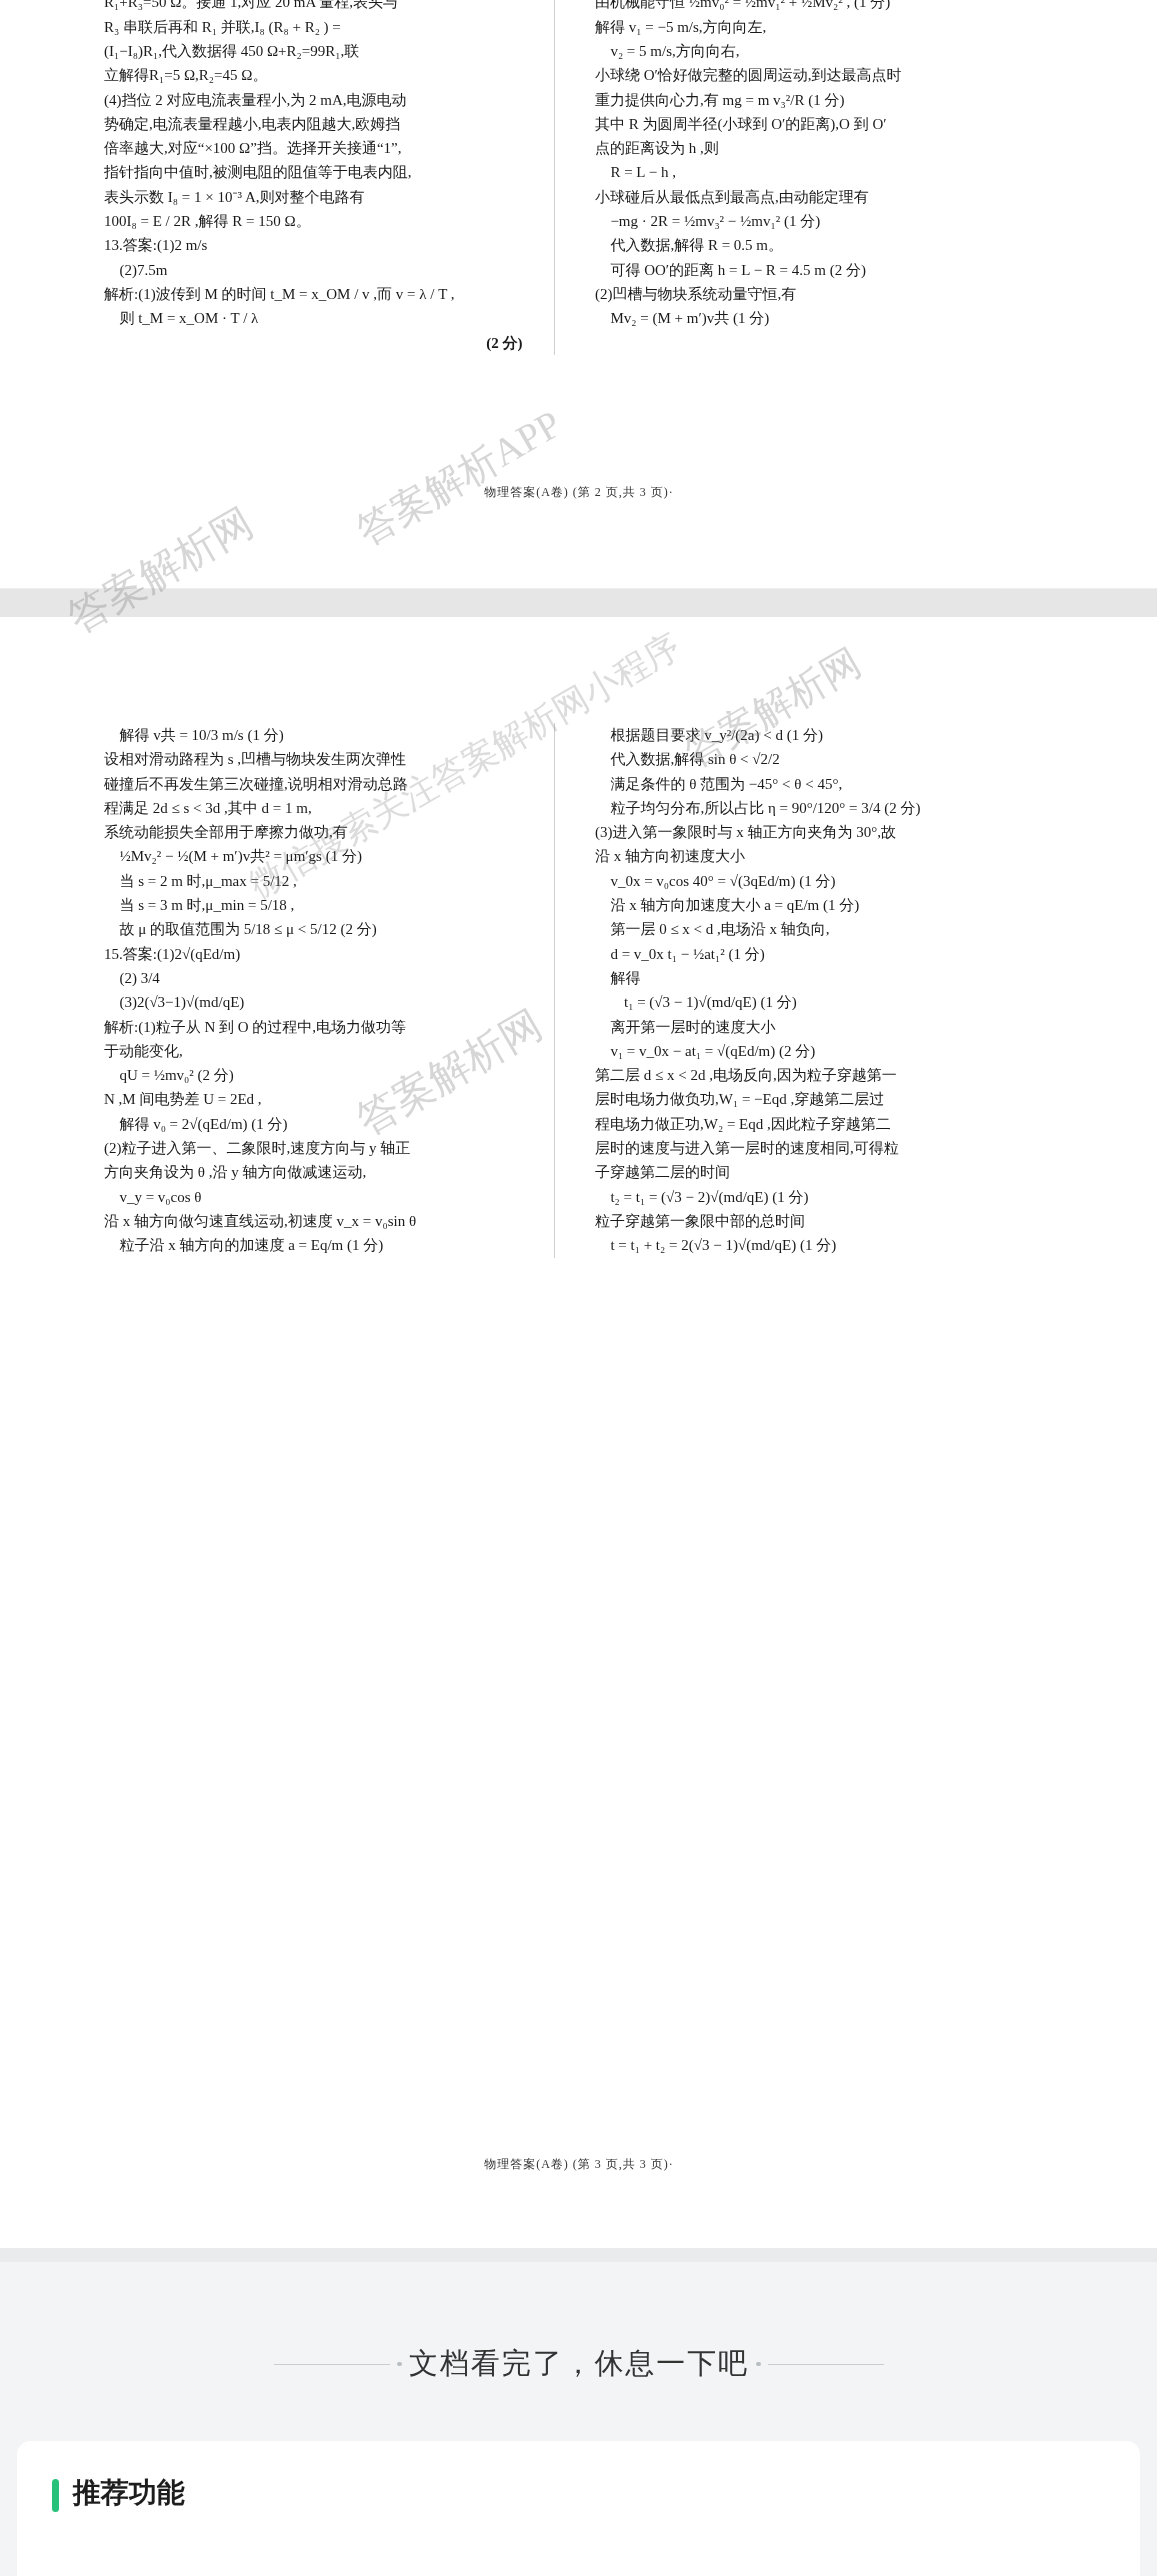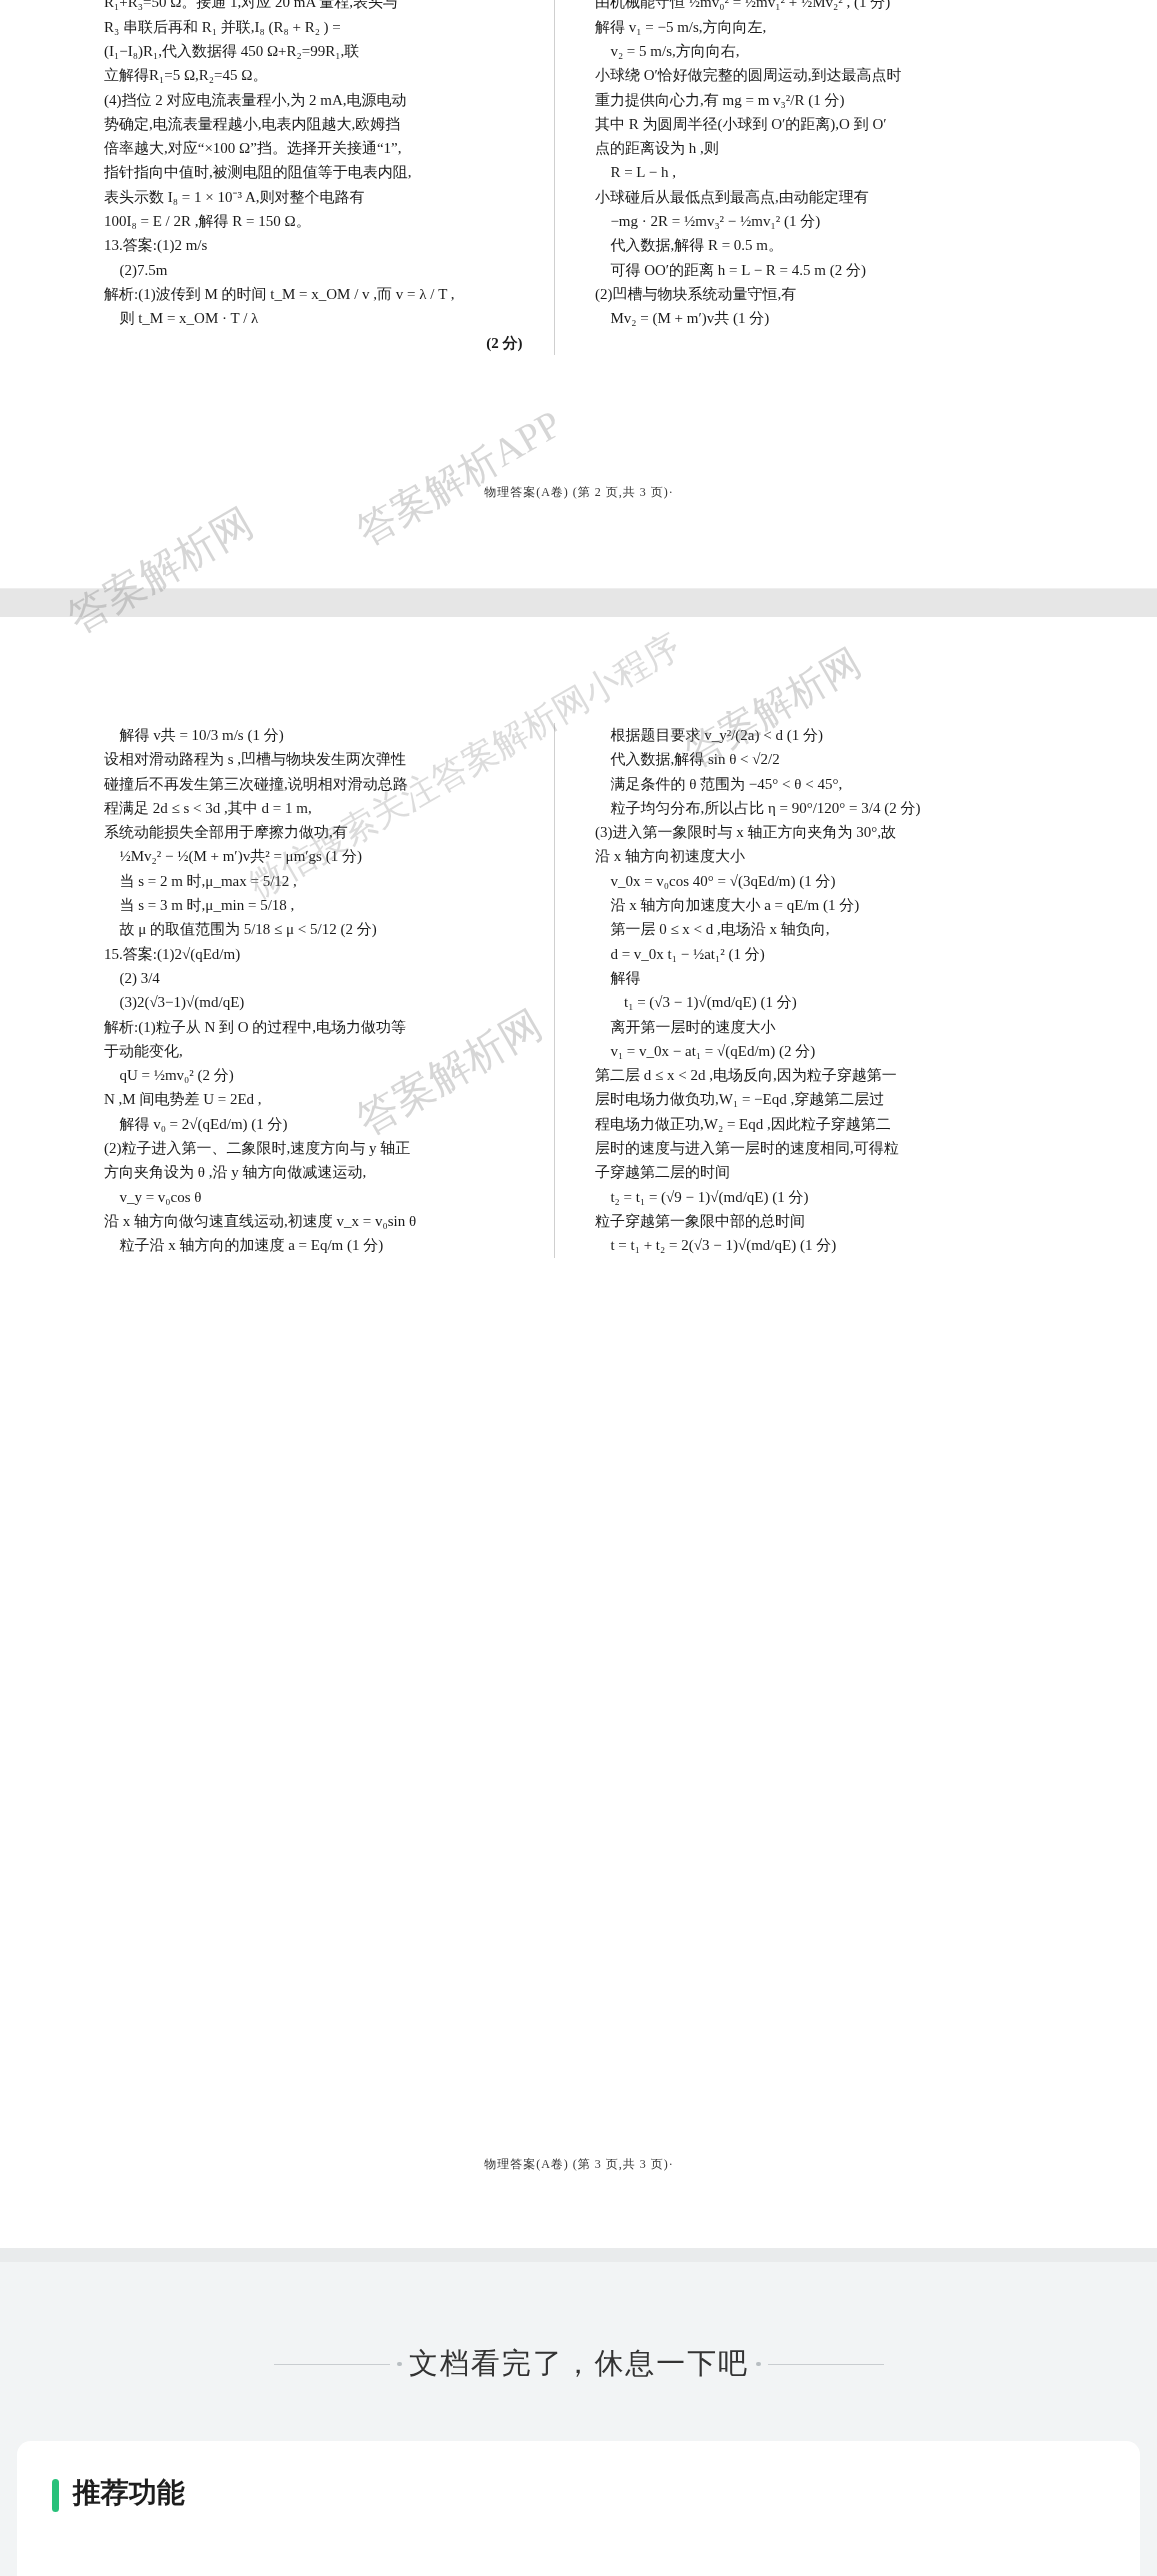--- a/index.html
+++ b/index.html
@@ -270,21 +270,21 @@
         <div class="ln ind2">d = v_0x t₁ − ½at₁²       (1 分)</div>
         <div class="ln ind2">解得</div>
         <div class="ln ind3">t₁ = (√3 − 1)√(md/qE)       (1 分)</div>
         <div class="ln ind2">离开第一层时的速度大小</div>
         <div class="ln ind2">v₁ = v_0x − at₁ = √(qEd/m)       (2 分)</div>
         <div class="ln">第二层 d ≤ x &lt; 2d ,电场反向,因为粒子穿越第一</div>
         <div class="ln">层时电场力做负功,W₁ = −Eqd ,穿越第二层过</div>
         <div class="ln">程电场力做正功,W₂ = Eqd ,因此粒子穿越第二</div>
         <div class="ln">层时的速度与进入第一层时的速度相同,可得粒</div>
         <div class="ln">子穿越第二层的时间</div>
-        <div class="ln ind2">t₂ = t₁ = (√9 − 1)√(md/qE)       (1 分)</div>
+        <div class="ln ind2">t₂ = t₁ = (√3 − 2)√(md/qE)       (1 分)</div>
         <div class="ln">粒子穿越第一象限中部的总时间</div>
         <div class="ln ind2">t = t₁ + t₂ = 2(√3 − 1)√(md/qE)       (1 分)</div>
       </div>
 
     </div>
 
     <div class="page-footer" style="top: 1539px;">物理答案(A卷)  (第 3 页,共 3 页)·</div>
   </div>
 
   <div class="wm" style="left:58px; top:598px; font-size:41px;">答案解析网</div>

